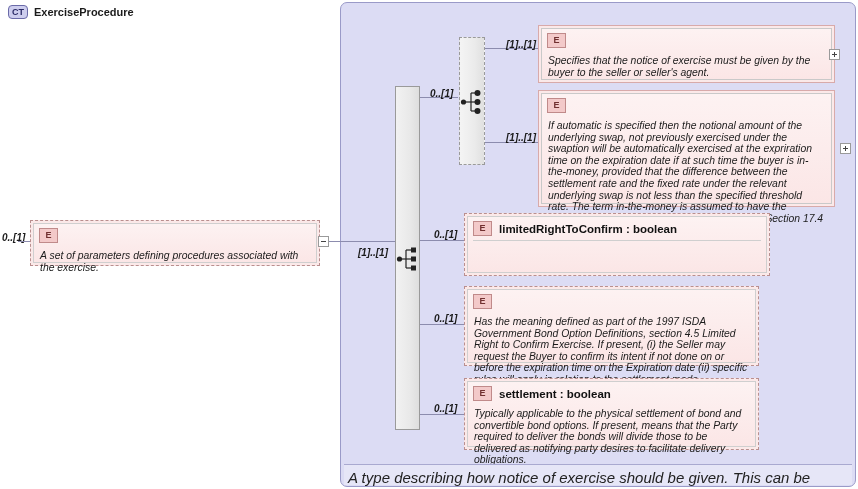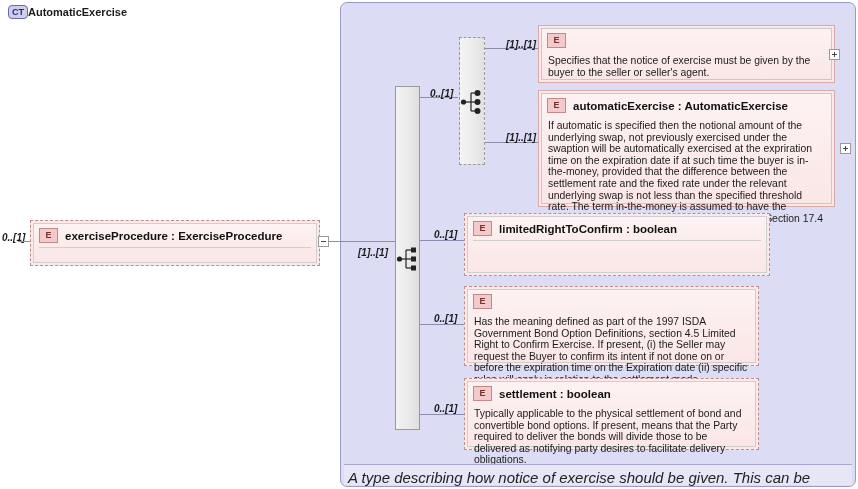--- a/index.html
+++ b/index.html
@@ -17,21 +17,21 @@
   
   .ct-box{
     position:absolute;
     background:#dcdcf4;
     border:1px solid #9a9ac8;
     border-radius:7px;
     box-sizing:border-box;
   }
   .ct-header{
     position:absolute;left:8px;top:5px;
-    display:flex;align-items:center;gap:0;
+    display:flex;align-items:center;gap:6px;
     font-size:11px;font-weight:bold;color:#1b1b1b;
   }
   .ct-tag{
     display:inline-block;
     border:1px solid #6a6aa8;
     border-radius:4px;
     background:#cdcdee;
     font-size:9px;font-weight:bold;
     padding:0px 3px;line-height:12px;
     color:#2a2a66;
@@ -74,21 +74,21 @@
     width:17px;height:13px;
     line-height:13px;text-align:center;
     border:1px solid #c08a8a;
     background:#f3c9c9;
     font-size:9px;font-weight:bold;
     color:#703030;
     flex:0 0 auto;
   }
   .el-sep{height:1px;background:#cfcfcf;margin:0 5px;}
   .el-desc{
-    font-size:10.4px;
+    font-style:italic;font-size:10.4px;
     line-height:11.6px;
     padding:3px 6px 12px 6px;
     color:#1b1b1b;
   }
 
   
   .el-solid{border:1px solid #d8aaaa;}
   .el-solid .el-inner{border:1px solid #c9c9c9;}
 
   
@@ -135,30 +135,30 @@
 </style>
 </head>
 <body>
 
 <div class="canvas">
 
   <div class="ct-box" style="left:340px;top:2px;width:516px;height:485px;"></div>
 
   <div class="ct-header">
     <span class="ct-tag">CT</span>
-    <span>AutomaticExercise</span>
+    <span>ExerciseProcedure</span>
   </div>
 
   <div class="el-box" style="left:30px;top:220px;width:290px;height:46px;">
     <div class="el-inner">
       <div class="el-title">
         <span class="el-tag">E</span>
-        <span>exerciseProcedure : ExerciseProcedure</span>
-      </div>
-      <div class="el-sep"></div>
+      </div>
+      <div class="el-sep"></div>
+      <div class="el-desc">A set of parameters defining procedures associated with the exercise.</div>
     </div>
   </div>
   <div class="card" style="left:2px;top:232px;">0..[1]</div>
 
   <div class="hline" style="left:18px;top:241px;width:12px;"></div>
 
   <div class="hline-g" style="left:320px;top:241px;width:12px;"></div>
   <div class="expander" style="left:318px;top:236px;"></div>
   <div class="hline" style="left:329px;top:241px;width:66px;"></div>
   <div class="card" style="left:358px;top:247px;">[1]..[1]</div>
@@ -217,21 +217,20 @@
       <div class="el-sep"></div>
       <div class="el-desc">Specifies that the notice of exercise must be given by the buyer to the seller or seller's agent.</div>
     </div>
   </div>
   <div class="expander plus" style="left:829px;top:49px;"></div>
 
   <div class="el-box el-solid" style="left:538px;top:90px;width:297px;height:117px;">
     <div class="el-inner">
       <div class="el-title">
         <span class="el-tag">E</span>
-        <span>automaticExercise : AutomaticExercise</span>
       </div>
       <div class="el-sep"></div>
       <div class="el-desc">If automatic is specified then the notional amount of the underlying swap, not previously exercised under the swaption will be automatically exercised at the expriration time on the expiration date if at such time the buyer is in-the-money, provided that the difference between the settlement rate and the fixed rate under the relevant underlying swap is not less than the specified threshold rate. The term in-the-money is assumed to have the meaning defining in the 2000 ISDA Definitions, Section 17.4 In-the-money.</div>
     </div>
   </div>
   <div class="expander plus" style="left:840px;top:143px;"></div>
 
   <div class="el-box" style="left:464px;top:213px;width:306px;height:63px;">
     <div class="el-inner">
       <div class="el-title">

